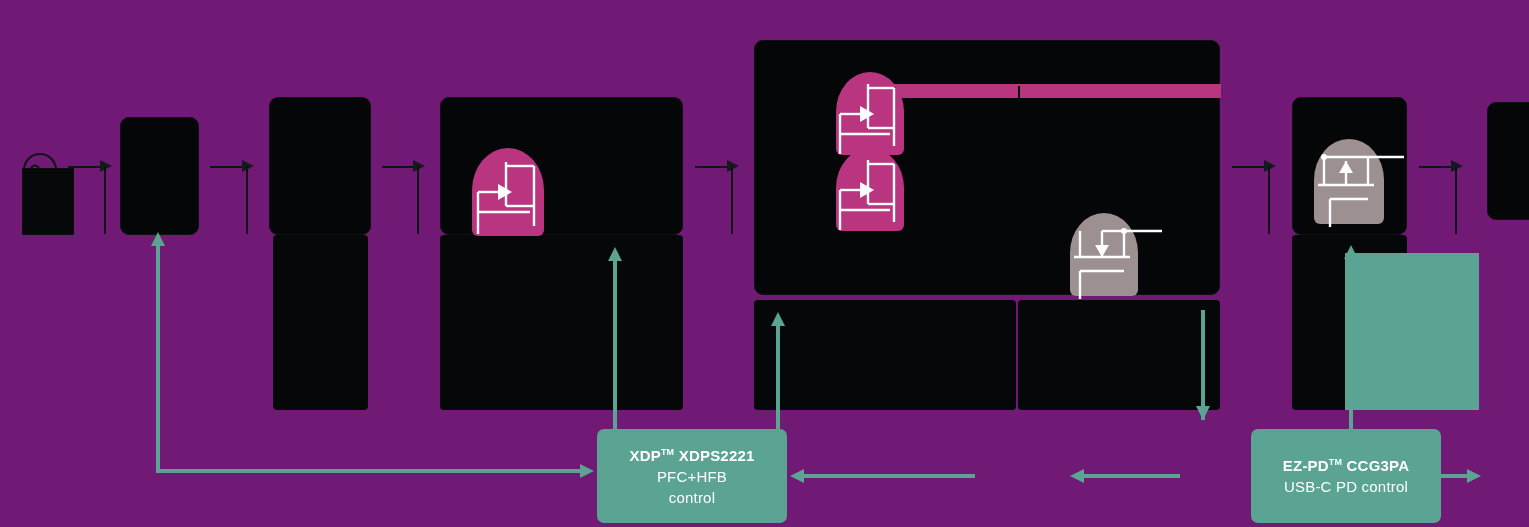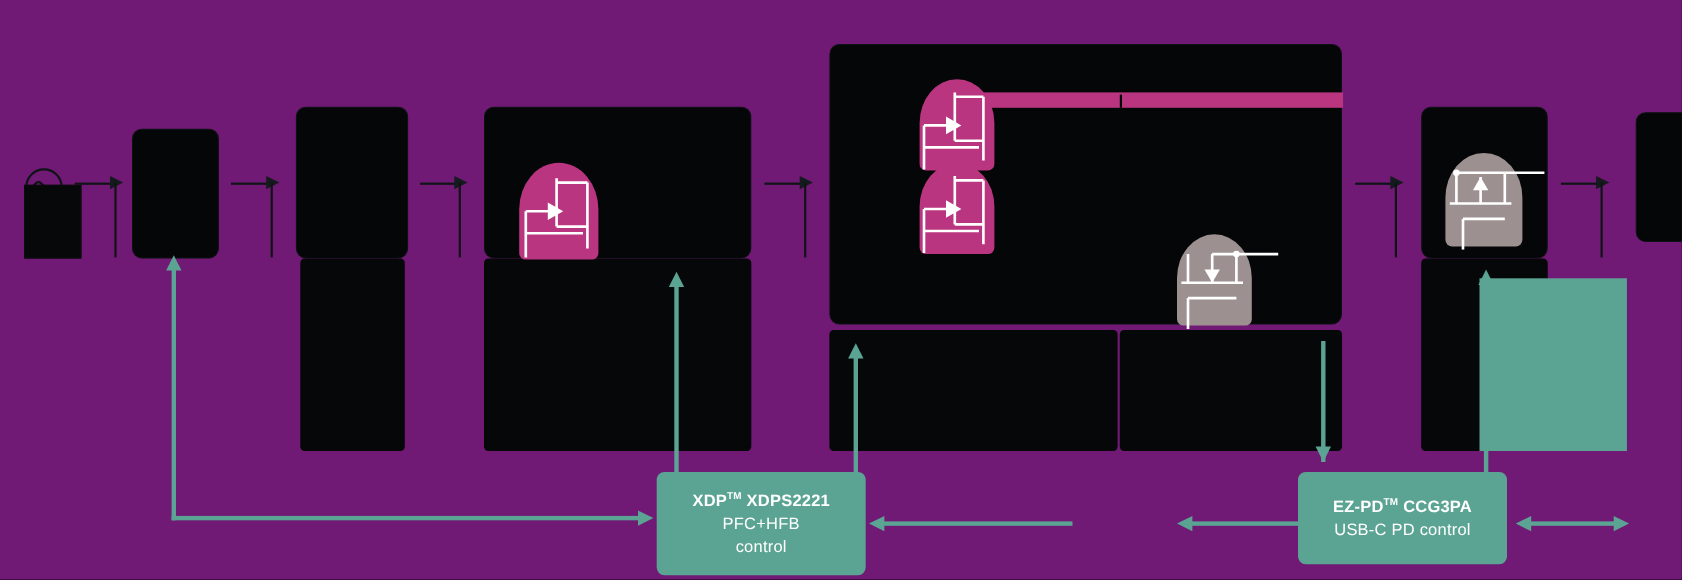--- a/index.html
+++ b/index.html
@@ -235,21 +235,21 @@
   <div class="ctrl" style="left:597px;top:429px;width:190px;height:94px;">
     <div>
       <span class="l1">
         <span>XDP</span><sup>TM</sup><span> XDPS2221</span>
       </span>
       <span>PFC+HFB</span><br>
       <span>control</span>
     </div>
   </div>
 
-  <div class="ctrl" style="left:1180px;top:429px;width:190px;height:84px;">
+  <div class="ctrl" style="left:1251px;top:429px;width:190px;height:94px;">
     <div>
       <span class="l1">
         <span>EZ-PD</span><sup>TM</sup><span> CCG3PA</span>
       </span>
       <span>USB-C PD control</span>
     </div>
   </div>
 
 </div>
 

